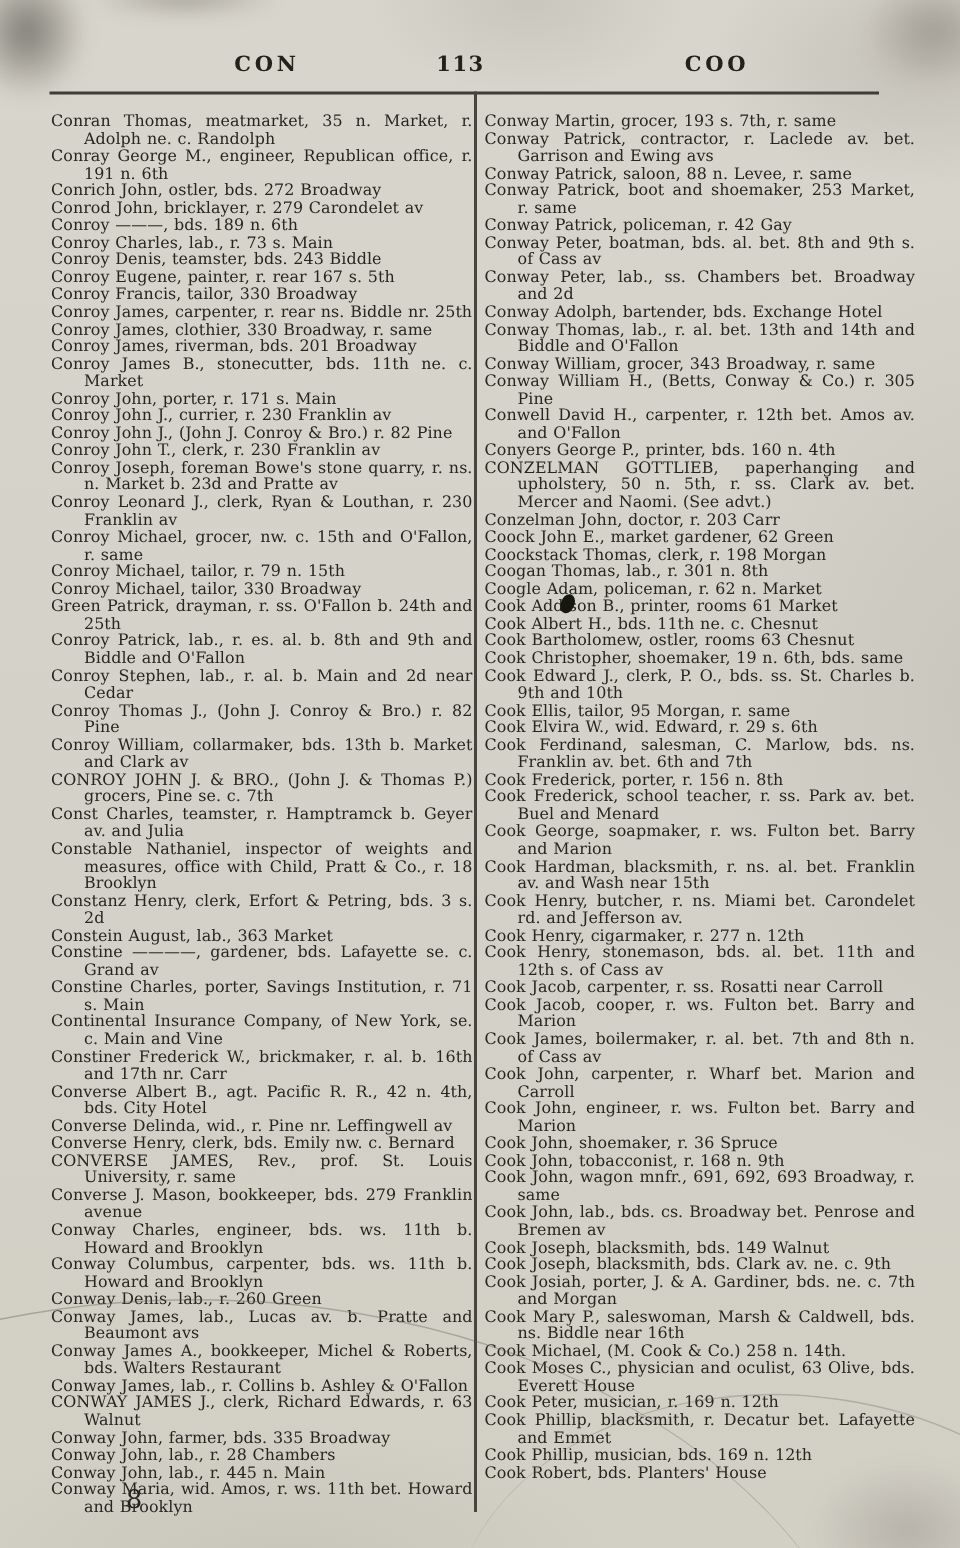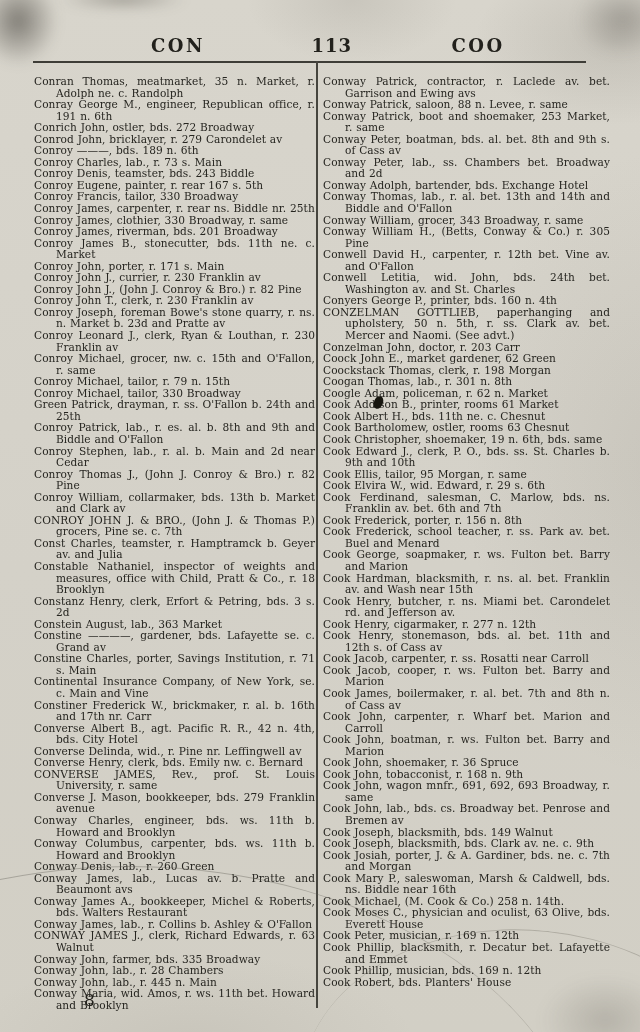--- a/index.html
+++ b/index.html
@@ -8,23 +8,23 @@
     font-family:"DejaVu Serif", serif;
     background-color:#d6d3ca;
     background-image:
       radial-gradient(ellipse 200px 120px at 96% 4%, rgba(110,105,96,.18), transparent 70%),
       radial-gradient(ellipse 150px 90px at 55% 0%, rgba(110,105,96,.14), transparent 70%),
       radial-gradient(ellipse 260px 420px at 103% 45%, rgba(115,110,100,.12), transparent 75%),
       radial-gradient(ellipse 300px 120px at 30% 101%, rgba(115,110,100,.10), transparent 75%),
       linear-gradient(180deg,#d8d5cc 0%, #d4d1c8 55%, #d2cfc5 100%);
     color:#262520;
   }
-  .hdr{position:absolute; top:35px; font-size:18px; font-weight:bold;
+  .hdr{position:absolute; top:35px; font-size:14px; font-weight:bold;
        letter-spacing:2.5px; color:#22211c; width:90px; text-align:center;}
-  .h-left{left:133px;} .h-center{left:262px; letter-spacing:1px;text-align:right;} .h-right{left:433px;}
+  .h-left{left:133px;} .h-center{left:262px; letter-spacing:1px;} .h-right{left:433px;}
   .rule{position:absolute; left:33px; top:61px; width:553px; height:2px; background:#3e3d37;}
   .divider{position:absolute; left:316px; top:61px; width:2px; height:947px; background:#46453e;}
   .col{position:absolute; top:76px;}
   .col-left{left:34px; width:281px;}
   .col-right{left:323px; width:287px;}
   .entry{
     margin:0; padding-left:22px; text-indent:-22px;
     font-size:10.6px; line-height:11.55px; text-align:justify;
     word-spacing:0.4px; letter-spacing:0.05px;
   }
@@ -106,31 +106,32 @@
       <p class="entry">Conway James, lab., Lucas av. b. Pratte and Beaumont avs</p>
       <p class="entry">Conway James A., bookkeeper, Michel &amp; Roberts, bds. Walters Restaurant</p>
       <p class="entry">Conway James, lab., r. Collins b. Ashley &amp; O'Fallon</p>
       <p class="entry">CONWAY JAMES J., clerk, Richard Edwards, r. 63 Walnut</p>
       <p class="entry">Conway John, farmer, bds. 335 Broadway</p>
       <p class="entry">Conway John, lab., r. 28 Chambers</p>
       <p class="entry">Conway John, lab., r. 445 n. Main</p>
       <p class="entry">Conway Maria, wid. Amos, r. ws. 11th bet. Howard and Brooklyn</p>
     </div>
   <div class="col col-right" id="col-right">
+      <p class="entry">Conway Martin, grocer, 193 s. 7th, r. same</p>
       <p class="entry">Conway Patrick, contractor, r. Laclede av. bet. Garrison and Ewing avs</p>
       <p class="entry">Conway Patrick, saloon, 88 n. Levee, r. same</p>
       <p class="entry">Conway Patrick, boot and shoemaker, 253 Market, r. same</p>
+      <p class="entry">Conway Patrick, policeman, r. 42 Gay</p>
       <p class="entry">Conway Peter, boatman, bds. al. bet. 8th and 9th s. of Cass av</p>
       <p class="entry">Conway Peter, lab., ss. Chambers bet. Broadway and 2d</p>
       <p class="entry">Conway Adolph, bartender, bds. Exchange Hotel</p>
       <p class="entry">Conway Thomas, lab., r. al. bet. 13th and 14th and Biddle and O'Fallon</p>
       <p class="entry">Conway William, grocer, 343 Broadway, r. same</p>
       <p class="entry">Conway William H., (Betts, Conway &amp; Co.) r. 305 Pine</p>
-      <p class="entry">Conwell David H., carpenter, r. 12th bet. Vine av. and O'Fallon</p>
-      <p class="entry">Conwell Letitia, wid. John, bds. 24th bet. Washington av. and St. Charles</p>
+      <p class="entry">Conwell David H., carpenter, r. 12th bet. Amos av. and O'Fallon</p>
       <p class="entry">Conyers George P., printer, bds. 160 n. 4th</p>
       <p class="entry">CONZELMAN GOTTLIEB, paperhanging and upholstery, 50 n. 5th, r. ss. Clark av. bet. Mercer and Naomi. (See advt.)</p>
       <p class="entry">Conzelman John, doctor, r. 203 Carr</p>
       <p class="entry">Coock John E., market gardener, 62 Green</p>
       <p class="entry">Coockstack Thomas, clerk, r. 198 Morgan</p>
       <p class="entry">Coogan Thomas, lab., r. 301 n. 8th</p>
       <p class="entry">Coogle Adam, policeman, r. 62 n. Market</p>
       <p class="entry">Cook Addison B., printer, rooms 61 Market</p>
       <p class="entry">Cook Albert H., bds. 11th ne. c. Chesnut</p>
       <p class="entry">Cook Bartholomew, ostler, rooms 63 Chesnut</p>
@@ -143,21 +144,21 @@
       <p class="entry">Cook Frederick, school teacher, r. ss. Park av. bet. Buel and Menard</p>
       <p class="entry">Cook George, soapmaker, r. ws. Fulton bet. Barry and Marion</p>
       <p class="entry">Cook Hardman, blacksmith, r. ns. al. bet. Franklin av. and Wash near 15th</p>
       <p class="entry">Cook Henry, butcher, r. ns. Miami bet. Carondelet rd. and Jefferson av.</p>
       <p class="entry">Cook Henry, cigarmaker, r. 277 n. 12th</p>
       <p class="entry">Cook Henry, stonemason, bds. al. bet. 11th and 12th s. of Cass av</p>
       <p class="entry">Cook Jacob, carpenter, r. ss. Rosatti near Carroll</p>
       <p class="entry">Cook Jacob, cooper, r. ws. Fulton bet. Barry and Marion</p>
       <p class="entry">Cook James, boilermaker, r. al. bet. 7th and 8th n. of Cass av</p>
       <p class="entry">Cook John, carpenter, r. Wharf bet. Marion and Carroll</p>
-      <p class="entry">Cook John, boatman, r. ws. Fulton bet. Barry and Marion</p>
+      <p class="entry">Cook John, engineer, r. ws. Fulton bet. Barry and Marion</p>
       <p class="entry">Cook John, shoemaker, r. 36 Spruce</p>
       <p class="entry">Cook John, tobacconist, r. 168 n. 9th</p>
       <p class="entry">Cook John, wagon mnfr., 691, 692, 693 Broadway, r. same</p>
       <p class="entry">Cook John, lab., bds. cs. Broadway bet. Penrose and Bremen av</p>
       <p class="entry">Cook Joseph, blacksmith, bds. 149 Walnut</p>
       <p class="entry">Cook Joseph, blacksmith, bds. Clark av. ne. c. 9th</p>
       <p class="entry">Cook Josiah, porter, J. &amp; A. Gardiner, bds. ne. c. 7th and Morgan</p>
       <p class="entry">Cook Mary P., saleswoman, Marsh &amp; Caldwell, bds. ns. Biddle near 16th</p>
       <p class="entry">Cook Michael, (M. Cook &amp; Co.) 258 n. 14th.</p>
       <p class="entry">Cook Moses C., physician and oculist, 63 Olive, bds. Everett House</p>

